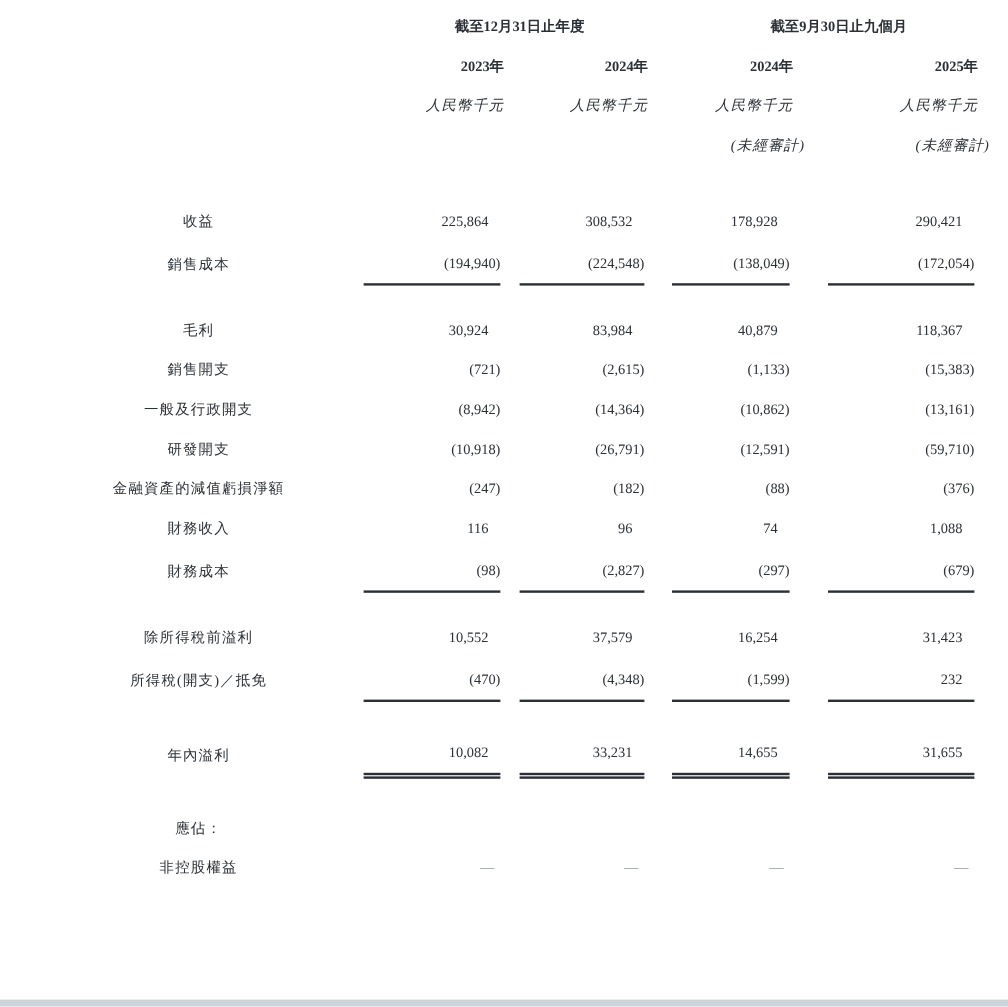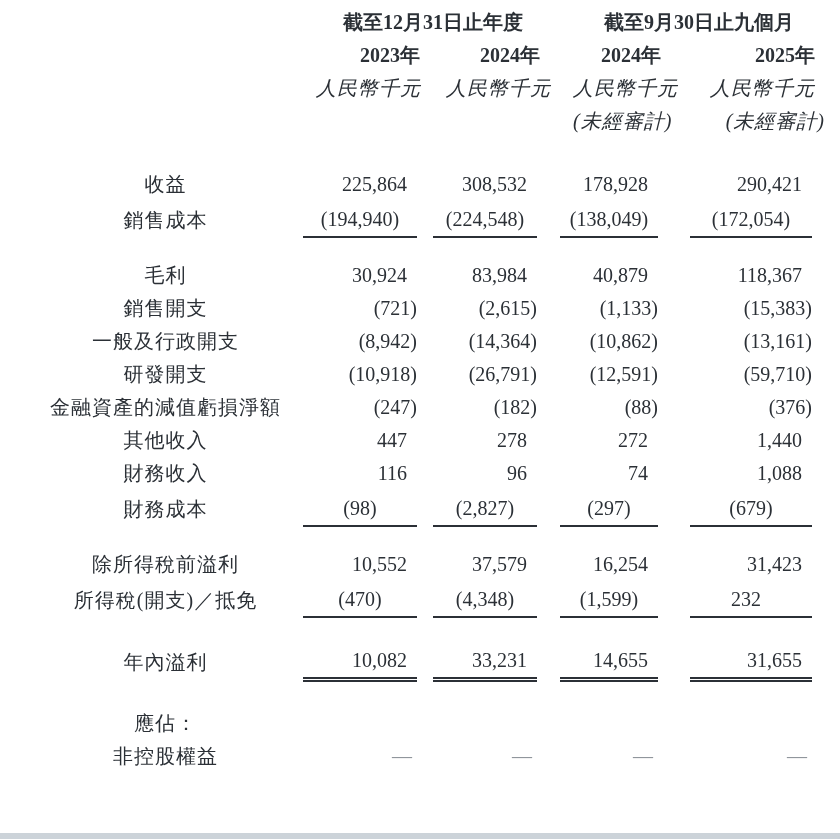--- a/index.html
+++ b/index.html
@@ -11,21 +11,21 @@
   * { margin: 0; padding: 0; box-sizing: border-box; }
   html, body { background: #f2f2f2; }
   .page {
     position: relative;
     width: 840px;
     height: 839px;
     background: var(--bg);
     overflow: hidden;
     color: var(--ink);
     font-family: "Liberation Serif", "DejaVu Serif", serif;
-    font-size: 20px;
+    font-size: 12px;
     padding: 6px 28px 0 28px;
   }
   table.fin {
     border-collapse: collapse;
     table-layout: fixed;
     width: 784px;
   }
   col.c-label { width: 275px; }
   col.c-n1 { width: 114px; }
   col.c-g1 { width: 16px; }
@@ -57,21 +57,21 @@
   td.unit, td.unaud {
     font-weight: normal;
     font-style: italic;
     letter-spacing: 1px;
   }
 
   
   tr.bold td.label { font-weight: normal; }
 
   
-  tr.u  td.num { border-bottom: 2px solid var(--ink); height: 36px; text-align: center; }
+  tr.u  td.num { border-bottom: 2px solid var(--ink); height: 36px; }
   tr.uu td.num { border-bottom: 5px double var(--ink); height: 38px; }
 
   
   tr.sp td { height: auto; padding: 0; }
   tr.sp-hdr  td { height: 30px; }
   tr.sp-sm   td { height: 22px; }
   tr.sp-md   td { height: 24px; }
   tr.sp-lg   td { height: 28px; }
 
   .bottom-band {
@@ -205,30 +205,20 @@
         <td class="label">金融資產的減值虧損淨額</td>
         <td class="num">(247)</td>
           <td></td>
         <td class="num">(182)</td>
           <td></td>
         <td class="num">(88)</td>
           <td></td>
         <td class="num">(376)</td>
       </tr>
       <tr>
-        <td class="label">其他收入</td>
-        <td class="num plain">447</td>
-          <td></td>
-        <td class="num plain">278</td>
-          <td></td>
-        <td class="num plain">272</td>
-          <td></td>
-        <td class="num plain">1,440</td>
-      </tr>
-      <tr>
         <td class="label">財務收入</td>
         <td class="num plain">116</td>
           <td></td>
         <td class="num plain">96</td>
           <td></td>
         <td class="num plain">74</td>
           <td></td>
         <td class="num plain">1,088</td>
       </tr>
       <tr class="u">

